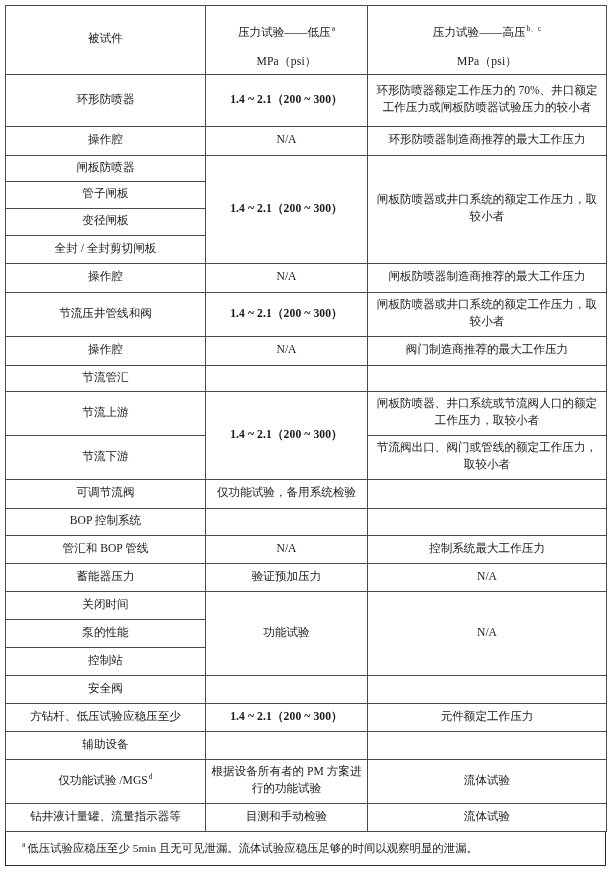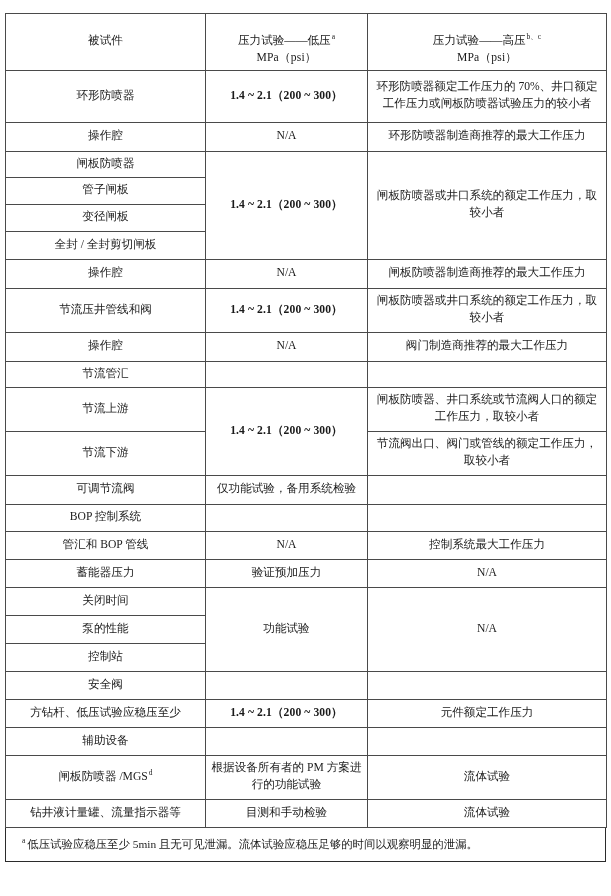--- a/index.html
+++ b/index.html
@@ -13,21 +13,21 @@
     height: 896px;
     font-family: "Liberation Serif", "DejaVu Serif", serif;
     color: #1a1a1a;
     overflow: hidden;
   }
   #page {
     position: relative;
     width: 611px;
     height: 896px;
     box-sizing: border-box;
-    padding: 13px 5px 0 5px;
+    padding: 5px 5px 0 5px;
   }
   table.spec {
     width: 601px;
     border-collapse: collapse;
     table-layout: fixed;
     border: 1.4px solid #2b2b2b;
   }
   table.spec td {
     border: 0.9px solid #4a4a4a;
     text-align: center;
@@ -42,21 +42,21 @@
   td.c-high   { width: 239px; }
 
   
   tr.grp > td { border-top: 1.3px solid #2b2b2b; }
 
   thead td {
     border-bottom: 1.3px solid #2b2b2b;
     padding: 6px 5px 7px 5px;
   }
   .hdr-l1 { display: block; white-space: nowrap; margin-top: 16px; }
-  .hdr-l2 { display: block; margin-top: 0; letter-spacing: 0.2px; }
+  .hdr-l2 { display: block; margin-top: 12px; letter-spacing: 0.2px; }
   sup.fn {
     font-size: 7.5px;
     vertical-align: super;
     line-height: 0;
     margin-left: 1px;
     font-family: "Liberation Serif", serif;
   }
   .num { letter-spacing: 0.1px; font-weight: bold; }
 
   .notes {
@@ -205,21 +205,21 @@
         <td class="c-high">元件额定工作压力</td>
       </tr>
 
       <tr class="grp">
         <td class="c-item" style="height:28px">辅助设备</td>
         <td class="c-low"></td>
         <td class="c-high"></td>
       </tr>
 
       <tr class="grp">
-        <td class="c-item" style="height:44px"><span>闸板防喷器 /MGS</span><sup class="fn">d</sup></td>
+        <td class="c-item" style="height:44px"><span>仅功能试验 /MGS</span><sup class="fn">d</sup></td>
         <td class="c-low">根据设备所有者的 PM 方案进行的功能试验</td>
         <td class="c-high">流体试验</td>
       </tr>
 
       <tr class="grp">
         <td class="c-item" style="height:28px">钻井液计量罐、流量指示器等</td>
         <td class="c-low">目测和手动检验</td>
         <td class="c-high">流体试验</td>
       </tr>
 

